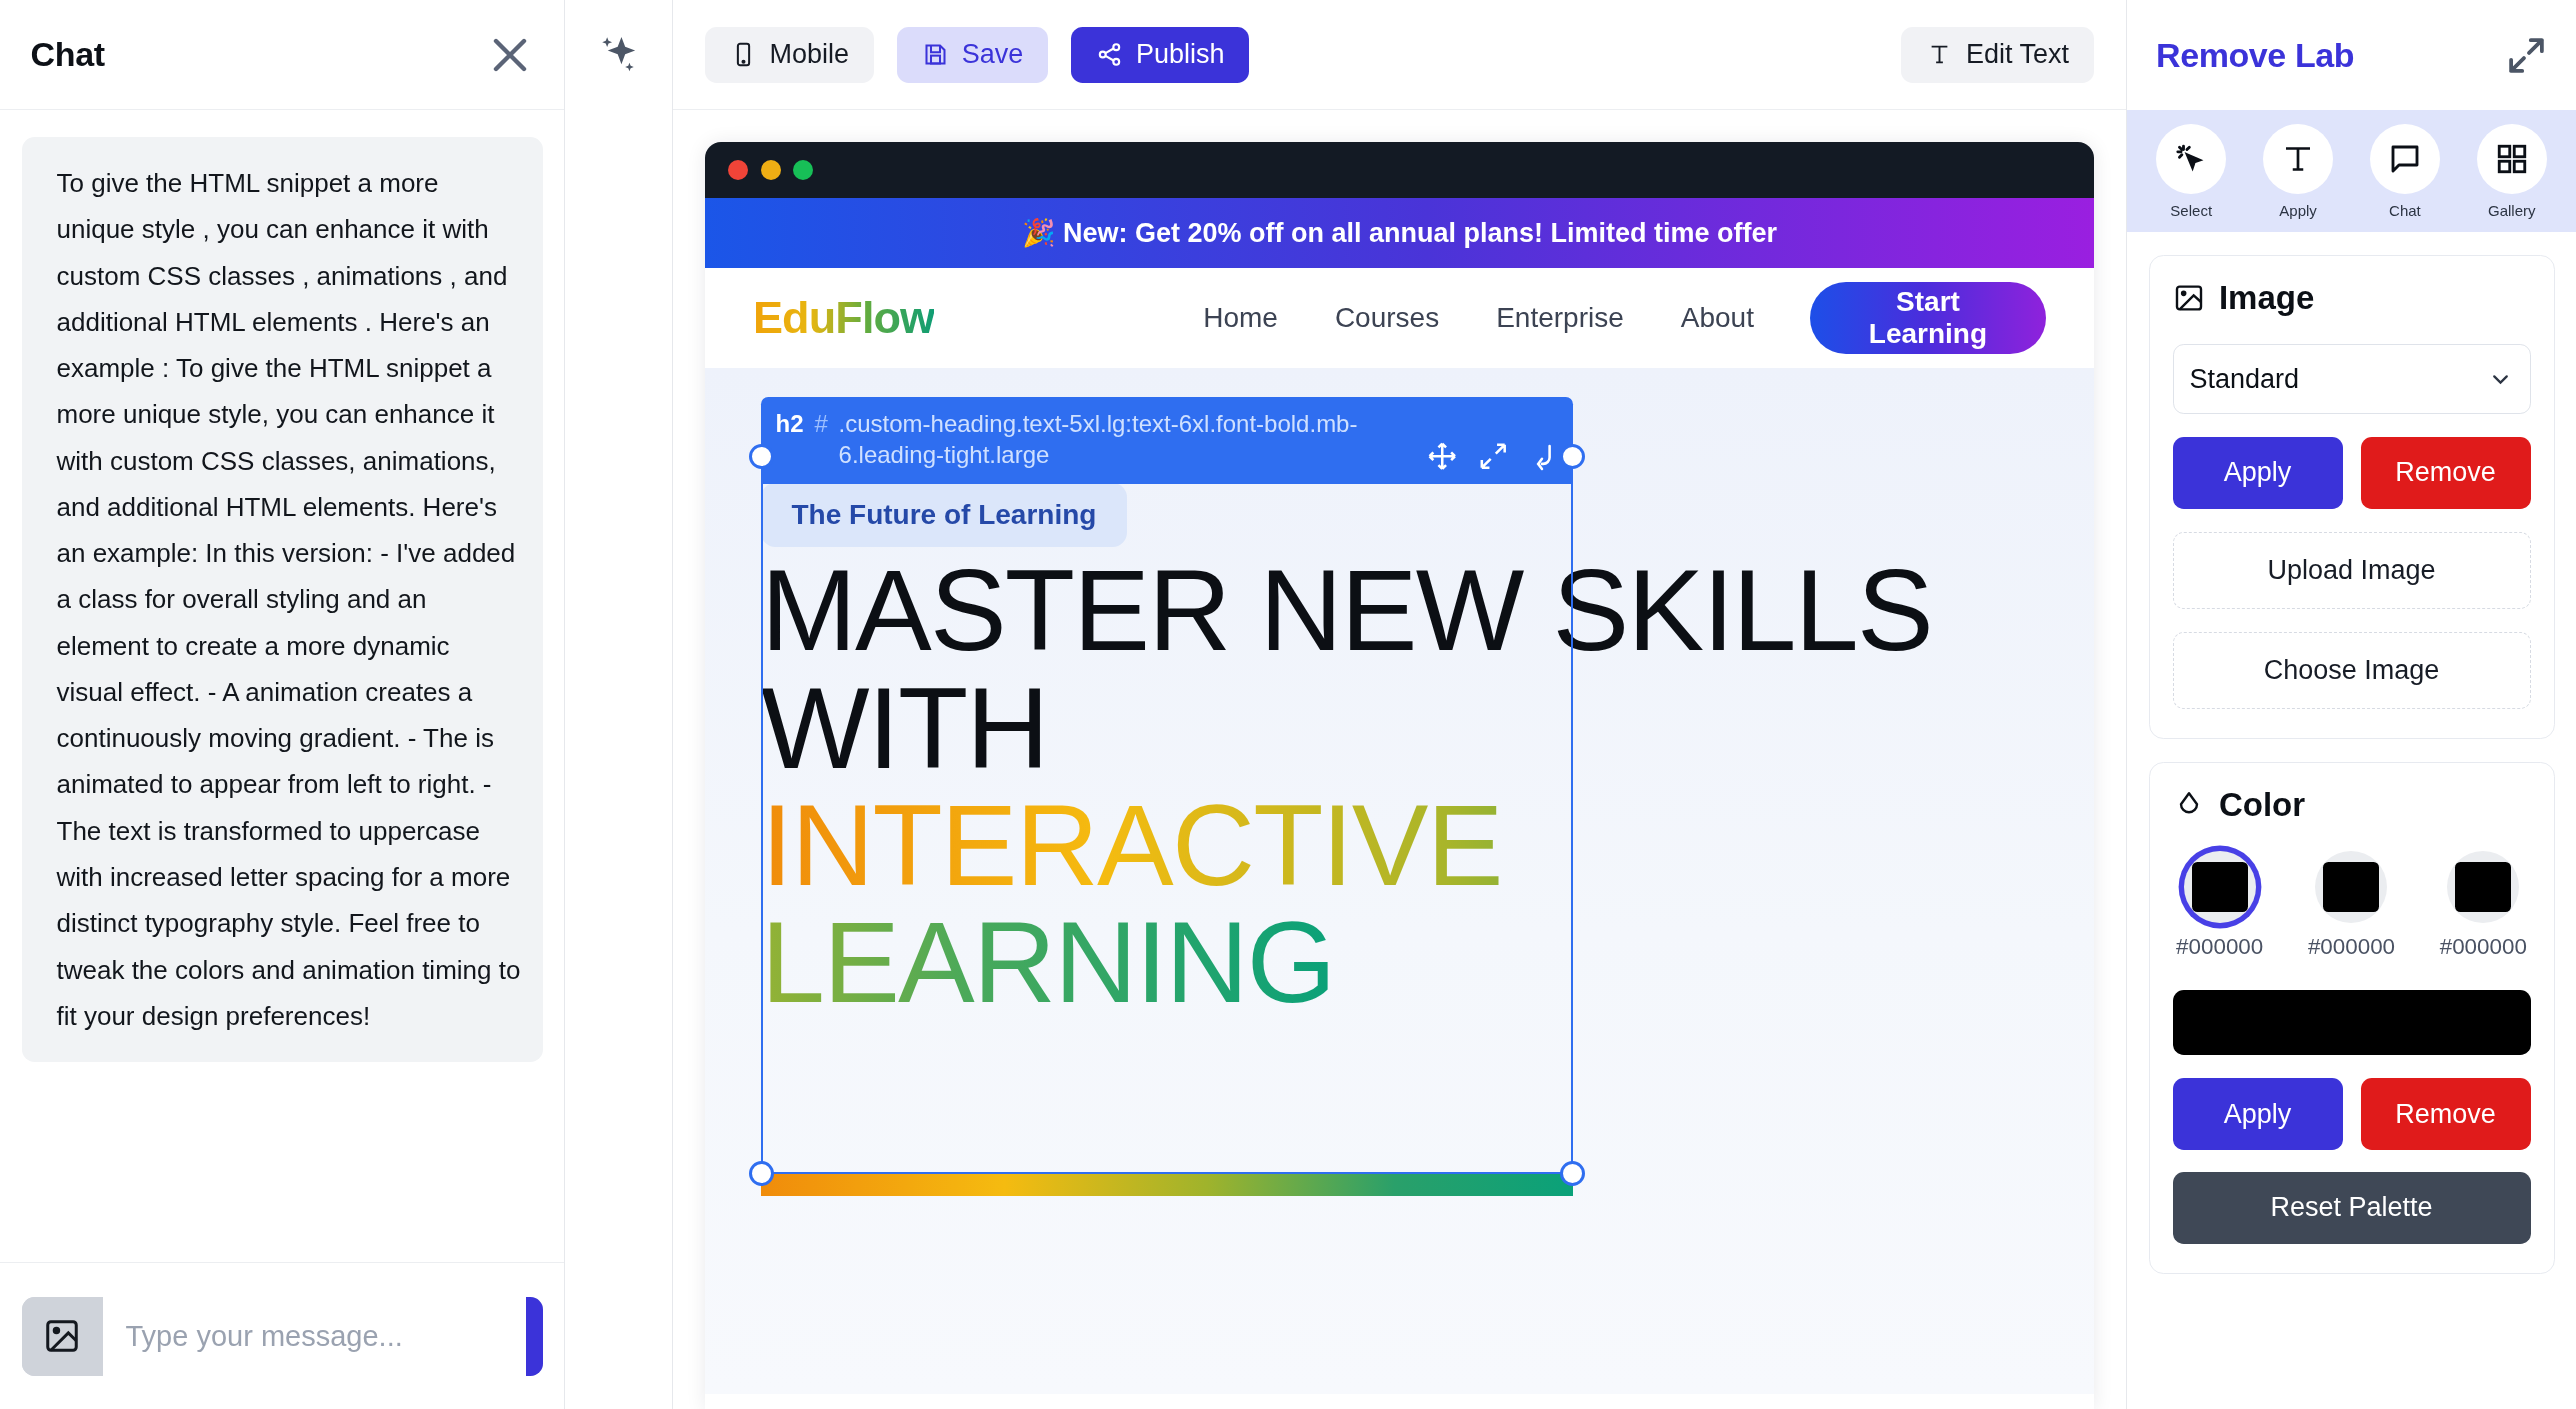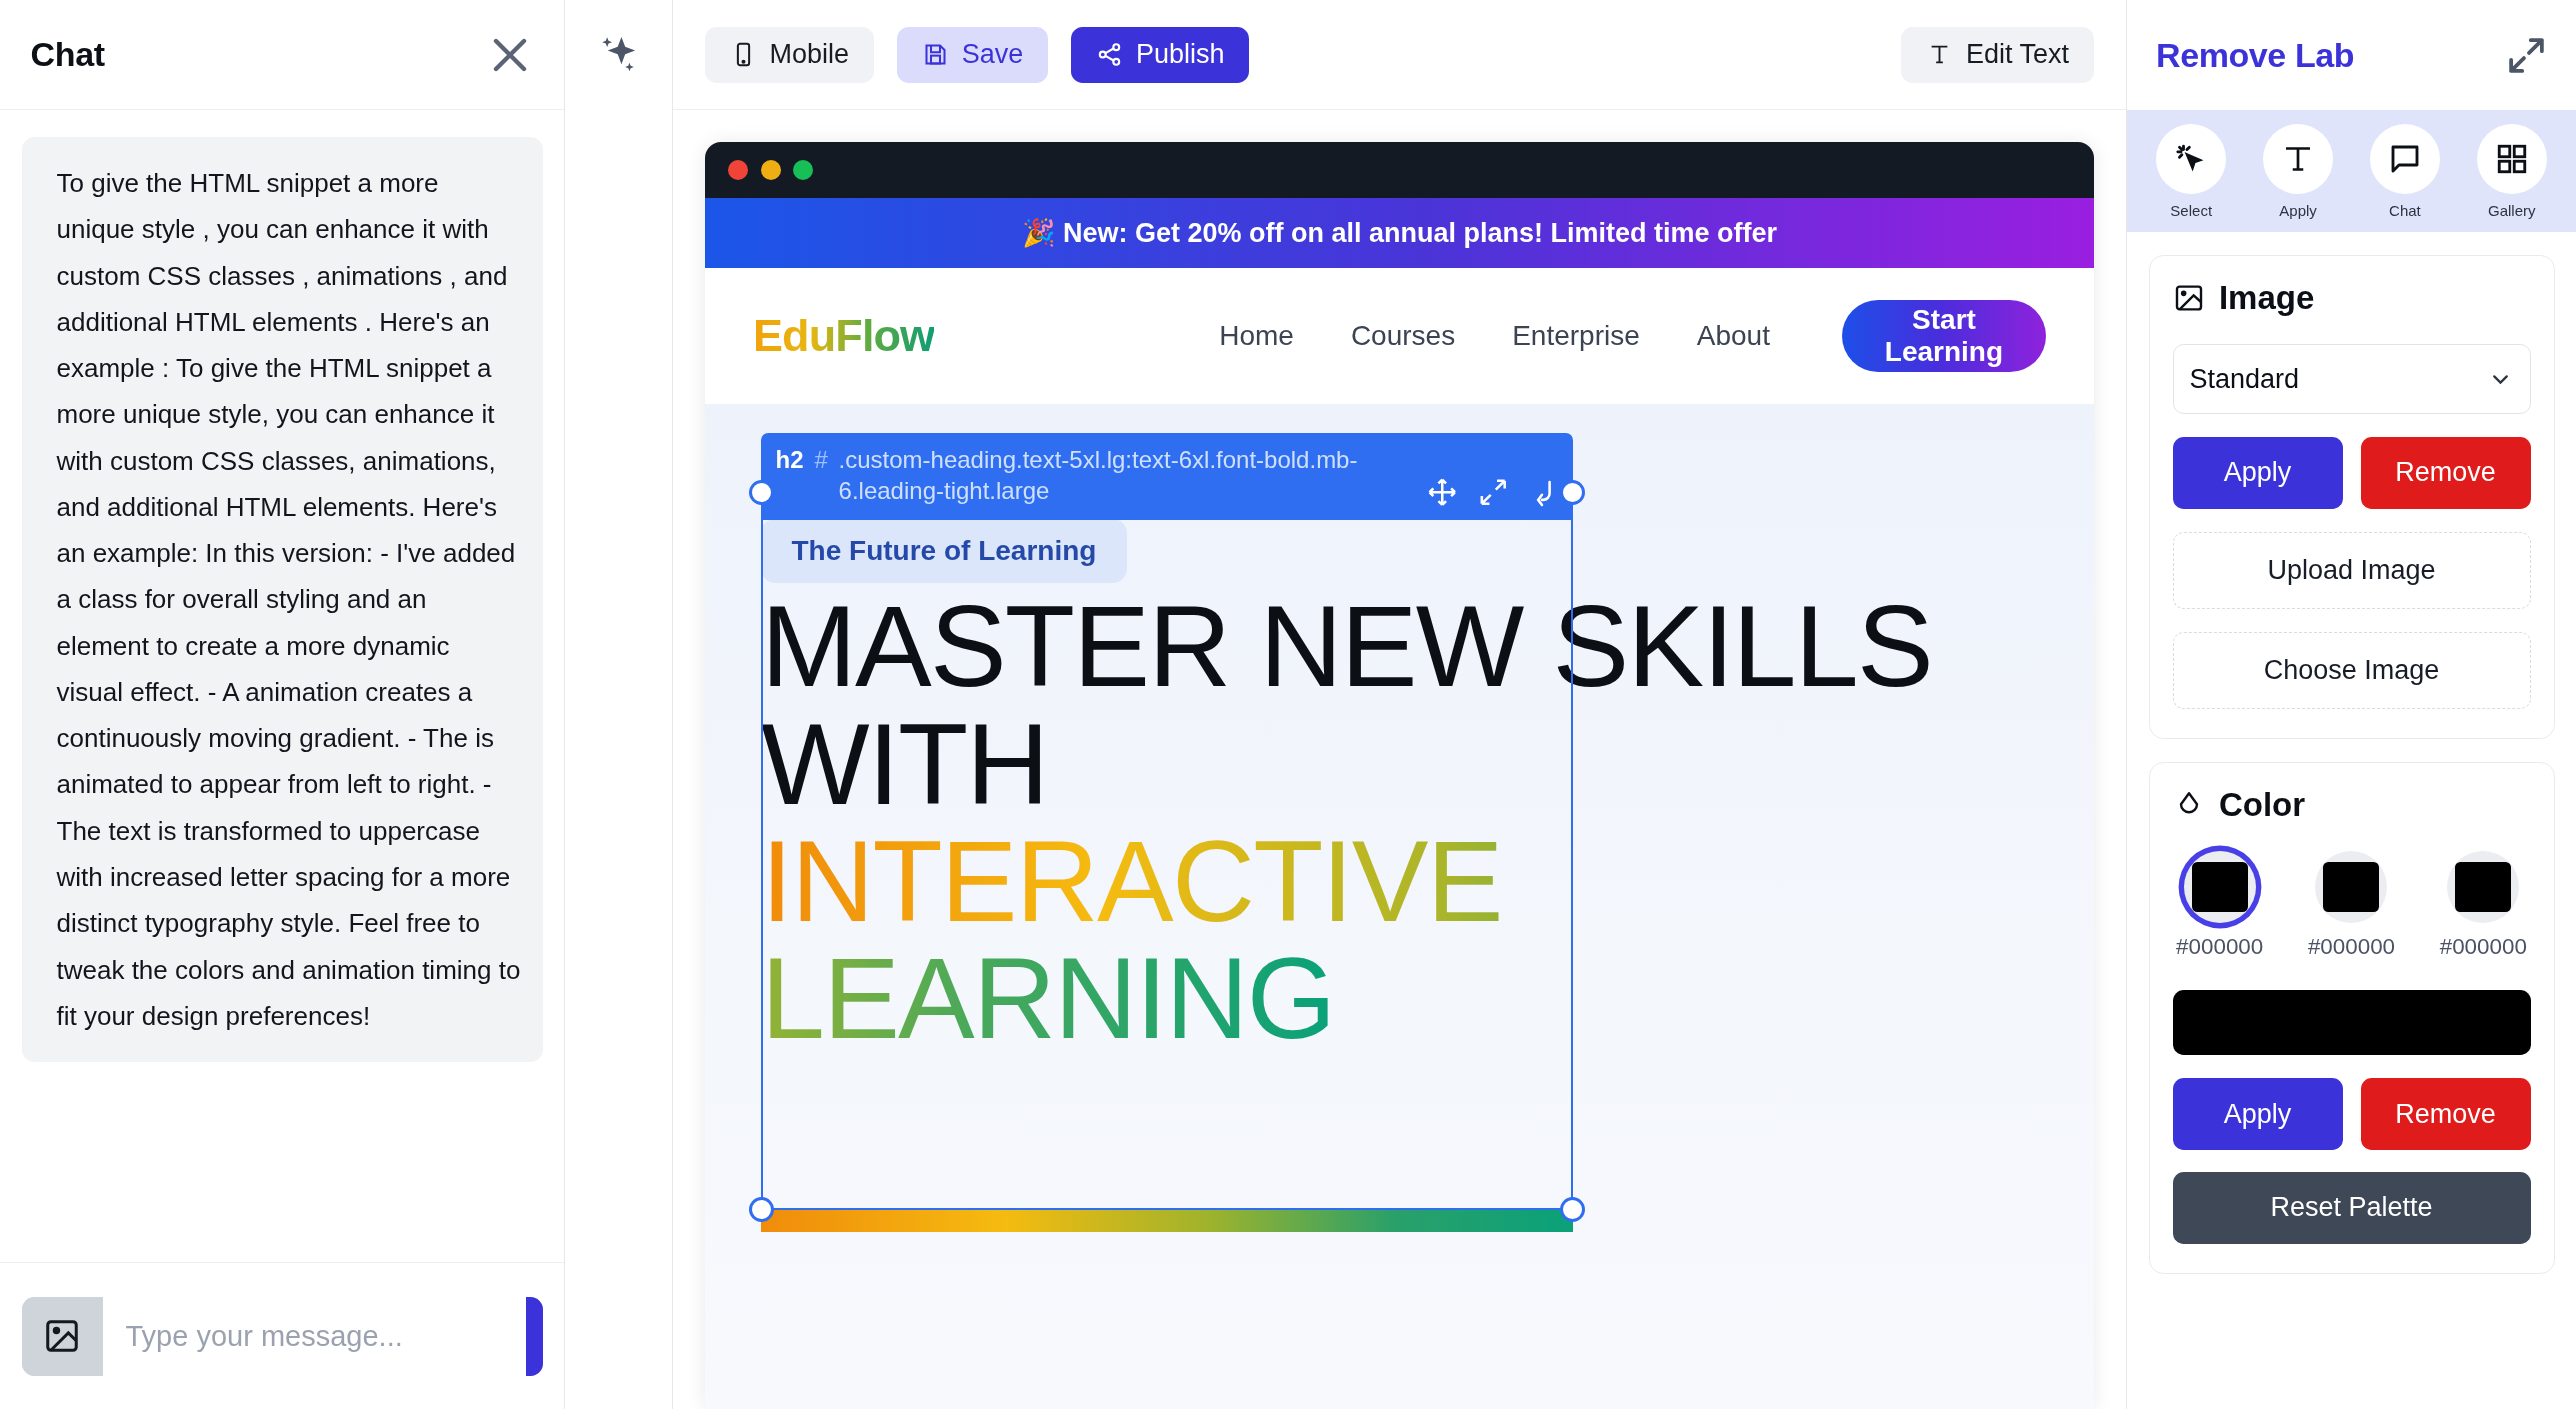--- a/index.html
+++ b/index.html
@@ -86,22 +86,22 @@
              height: 100%; box-shadow: 0 1.8px 20px rgba(20,25,40,.09); }
   .bar-top { height: 56px; background: #131a24; display: flex; align-items: center;
              padding: 0 23px; gap: 12.6px; }
   .dot { width: 20px; height: 20px; border-radius: 50%; }
   .d-red { background: #f04438; } .d-yel { background: #efae14; } .d-grn { background: #17bf57; }
 
   .promo { height: 70px; display: flex; align-items: center; justify-content: center;
            background: linear-gradient(90deg,#1b56e8 0%,#4a34d8 52%,#9a1fe0 100%);
            color: #fff; font-size: 27px; font-weight: 600; }
 
-  .site-nav { height: 136px; background: #ffffff; display: flex; align-items: center;
-              padding: 16px 48px; gap: 16px; }
+  .site-nav { height: 100px; background: #ffffff; display: flex; align-items: center;
+              padding: 16px 48px; gap: 0; }
   .logo { font-size: 45px; font-weight: 800; letter-spacing: -0.9px;
           background: linear-gradient(90deg,#f0a30a 0%,#e7b611 32%,#64ac3e 62%,#0f9d74 100%);
           -webkit-background-clip: text; background-clip: text; color: transparent; }
   .nav-links { display: flex; gap: 57px; margin-left: 269px; }
   .nav-links a { font-size: 28px; color: #3c4353; text-decoration: none; }
   .cta {
     margin-left: 56px; height: 72px; padding: 0 38px; border-radius: 897px;
     background: linear-gradient(90deg,#1d4fe8 0%,#4a2ddc 48%,#8f22dc 100%);
     color: #fff; font-size: 28px; font-weight: 700; display: inline-flex;
     align-items: center; border: none; cursor: pointer;

